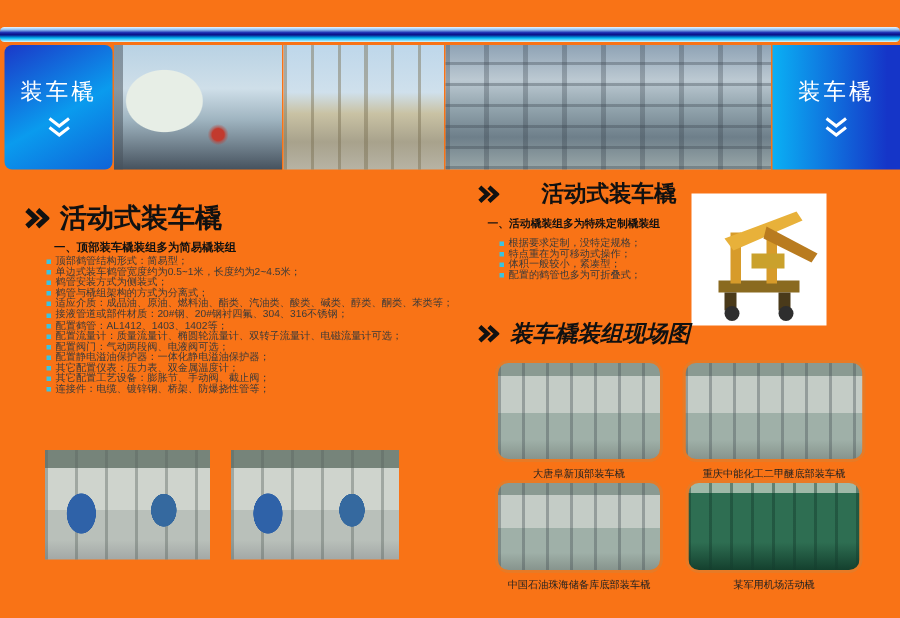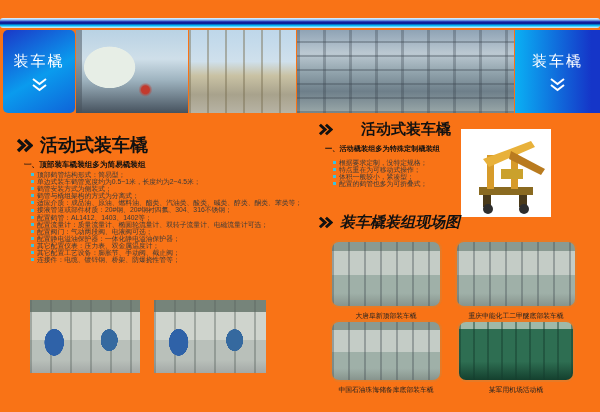--- a/index.html
+++ b/index.html
@@ -47,21 +47,21 @@
       repeating-linear-gradient(90deg, rgba(50,60,70,.30) 0 3px, transparent 3px 26px),
       linear-gradient(180deg,#8fa3b5 0%,#bcc9d2 28%,#93a5ae 50%,#6e7f8a 74%,#9aa8a9 100%);}
 
   
   .heading{position:absolute;display:flex;align-items:center;gap:7px;color:#111;font-weight:bold;}
   .heading-left{left:16px;top:133px;font-size:18px;}
   .heading-right1{left:318px;top:120px;font-size:15px;gap:28px;}
   .heading-right2{left:318px;top:213px;font-size:15px;font-style:italic;}
 
   .subtitle{position:absolute;font-weight:bold;color:#111;}
-  .subtitle-left{left:24px;top:160px;font-size:7.6px;text-align:right;}
+  .subtitle-left{left:36px;top:160px;font-size:7.6px;text-align:right;}
   .subtitle-right{left:325px;top:144px;font-size:7.2px;}
 
   ul.bullets{position:absolute;list-style:none;margin:0;padding:0;}
   .bullets-left{left:31px;top:171px;width:268px;}
   .bullets-right{left:333px;top:159px;width:150px;}
   ul.bullets li{
     display:flex;align-items:center;font-size:6.8px;color:#3a3a3a;
     line-height:7.1px;height:7.1px;white-space:nowrap;
   }
   ul.bullets li .sq{

